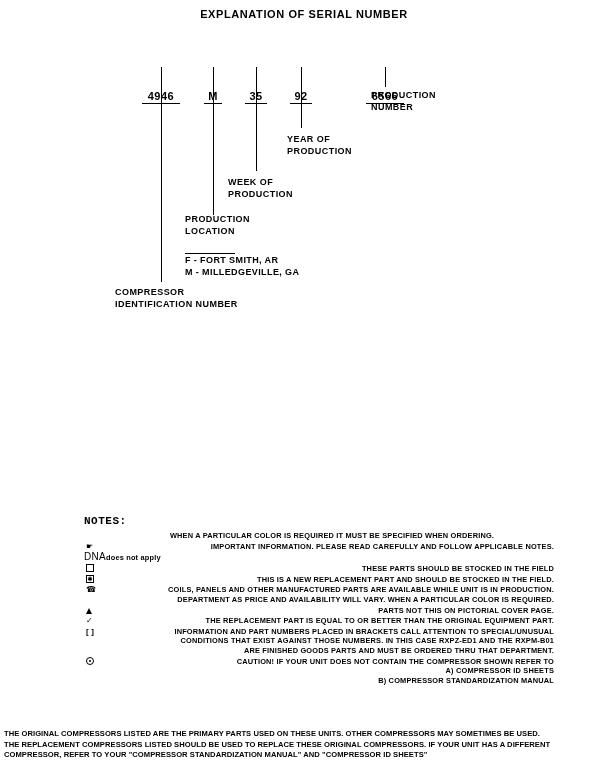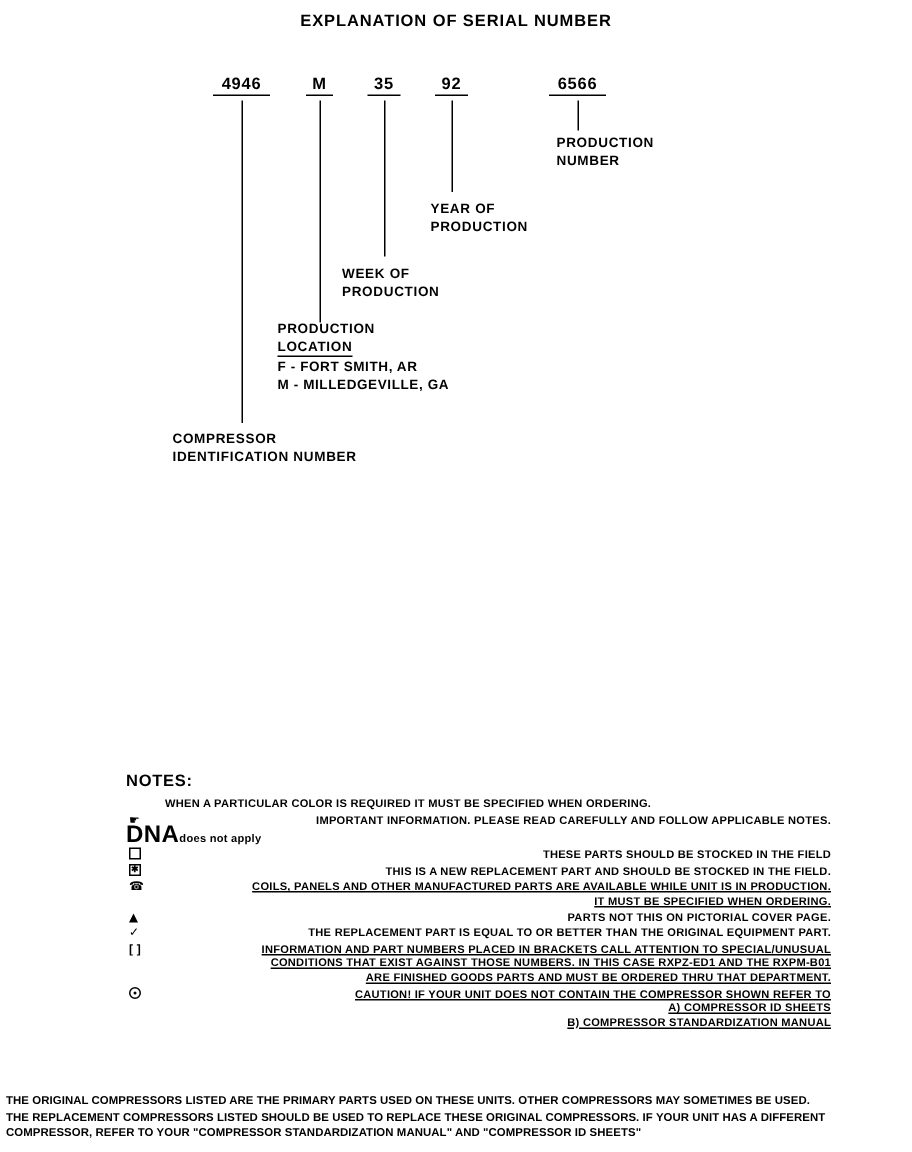--- a/index.html
+++ b/index.html
@@ -37,20 +37,21 @@
   
   .code {
     position: absolute;
     font-size: 11px;
     font-weight: bold;
     letter-spacing: 0.5px;
     border-bottom: 1.4px solid #000;
     padding-bottom: 1px;
     text-align: center;
     white-space: nowrap;
+    margin-top: 40px;
   }
 
   
   .leader {
     position: absolute;
     width: 0;
     border-left: 1.2px solid #000;
   }
 
   
@@ -58,35 +59,36 @@
     position: absolute;
     font-size: 9px;
     font-weight: bold;
     letter-spacing: 0.45px;
     line-height: 12px;
     white-space: nowrap;
   }
   .callout .u {
     display: inline-block;
     border-bottom: 1.2px solid #000;
-    padding-bottom: 0px;
+    padding-bottom: 16px;
     text-align: right;
   }
   .callout .reg {
     letter-spacing: 0.4px;
   }
 
   
   .notes-head {
     position: absolute;
     left: 84px;
     top: 515px;
     font-size: 11px;
     font-weight: bold;
     letter-spacing: 0.5px;
+    font-family: Liberation Mono, monospace;
   }
   .notes {
     position: absolute;
     left: 84px;
     top: 531px;
     width: 470px;
     font-size: 7.4px;
     font-weight: bold;
     letter-spacing: 0.18px;
     line-height: 9.6px;
@@ -103,33 +105,33 @@
     padding-left: 2px;
     font-size: 8px;
     line-height: 9.6px;
   }
   .note-txt {
     flex: 1 1 auto;
     text-align: right;
   }
   .note-txt .sub {
     display: block;
-    text-decoration: underline;
   }
   .note-plain {
     padding-left: 26px;
     margin-bottom: 1px;
+    text-align: center;
   }
   .dna-row {
     margin-bottom: 1px;
     line-height: 10px;
   }
   .dna-big {
-    font-size: 16px;
-    font-weight: bold;
+    font-size: 10px;
+    font-weight: normal;
     letter-spacing: 0.3px;
   }
   .dna-small {
     font-size: 7.4px;
     font-weight: bold;
   }
 
   
   .sym-box {
     display: inline-block;
@@ -276,21 +278,21 @@
 
     <div class="note-row">
       <div class="note-sym"><span class="sym-boxstar"></span></div>
       <div class="note-txt">THIS IS A NEW REPLACEMENT PART AND SHOULD BE STOCKED IN THE FIELD.</div>
     </div>
 
     <div class="note-row">
       <div class="note-sym sym-glyph">☎</div>
       <div class="note-txt">
         <span class="sub">COILS, PANELS AND OTHER MANUFACTURED PARTS ARE AVAILABLE WHILE UNIT IS IN PRODUCTION.</span>
-        <span class="sub">IT MUST BE SPECIFIED WHEN ORDERING.</span>
+        <span class="sub">DEPARTMENT AS PRICE AND AVAILABILITY WILL VARY. WHEN A PARTICULAR COLOR IS REQUIRED.</span>
       </div>
     </div>
 
     <div class="note-row">
       <div class="note-sym"><span class="sym-tri"></span></div>
       <div class="note-txt">PARTS NOT THIS ON PICTORIAL COVER PAGE.</div>
     </div>
 
     <div class="note-row">
       <div class="note-sym sym-glyph">✓</div>

